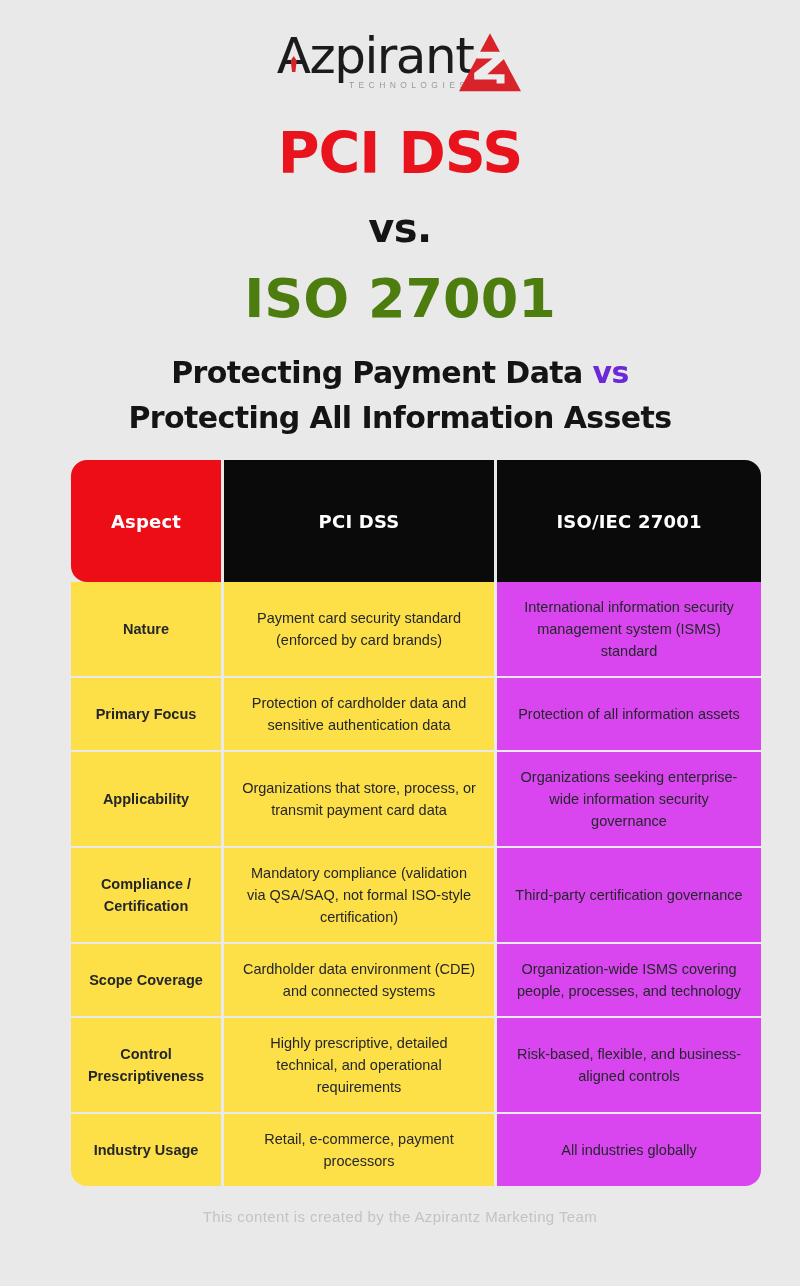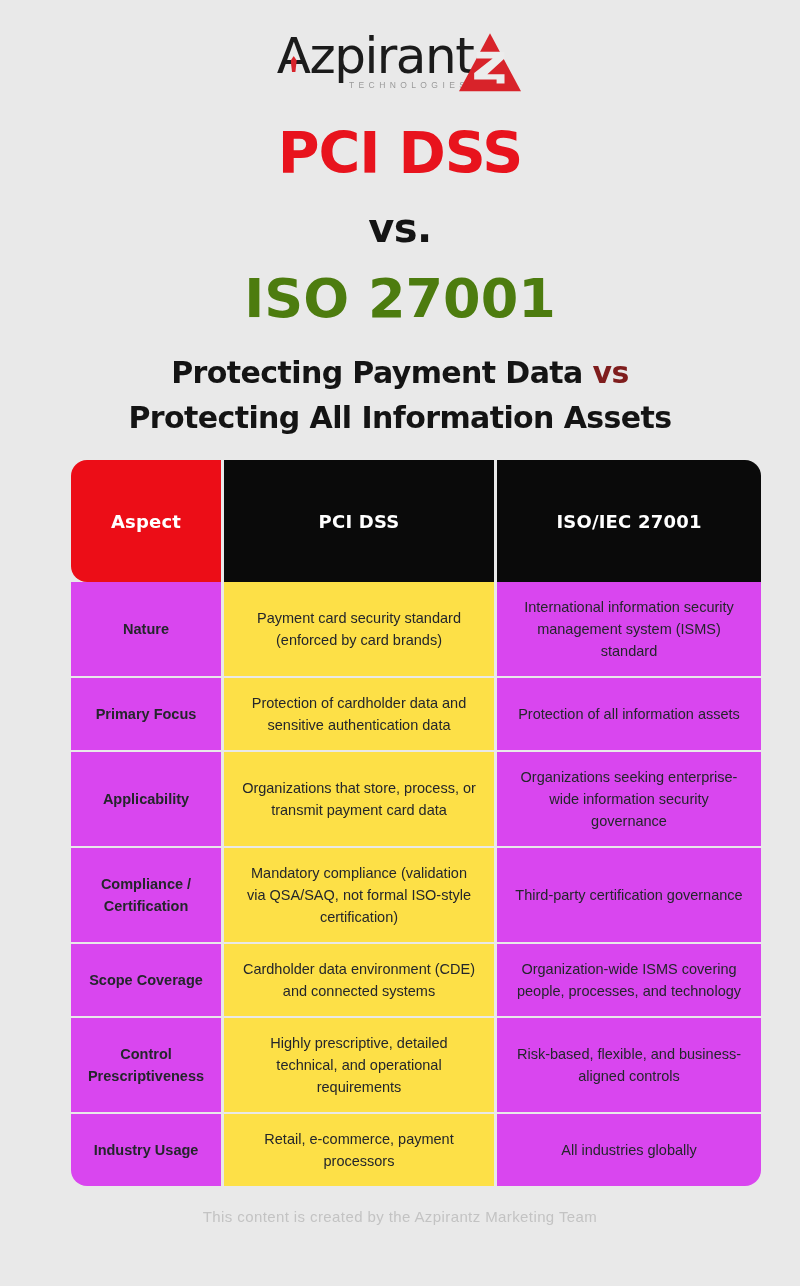--- a/index.html
+++ b/index.html
@@ -117,21 +117,21 @@
     font-family: "DejaVu Sans", sans-serif;
     font-weight: bold;
     font-size: 30px;
     color: #141414;
     text-align: center;
     line-height: 45px;
     margin-top: 22px;
     letter-spacing: -0.6px;
     max-width: 680px;
   }
-  .subtitle .accent { color: #7f1d1d; }
+  .subtitle .accent { color: #6d28d9; }
 
   
   .watermark {
     position: absolute;
     left: 180px;
     top: 600px;
     width: 420px;
     height: 420px;
     opacity: 0.05;
     pointer-events: none;
@@ -188,21 +188,21 @@
   .ctable tbody td {
     vertical-align: middle;
     text-align: center;
     font-family: "Liberation Sans", sans-serif;
     font-size: 14.5px;
     color: #24262b;
     line-height: 22px;
     padding: 14px 16px;
   }
   td.aspect-cell {
-    background: #d946ef;
+    background: #fde047;
     font-family: "DejaVu Sans", sans-serif;
     font-weight: bold;
     font-size: 14.5px;
     color: #111111;
     line-height: 20px;
     padding: 14px 10px;
     border-bottom: 2px solid #e9e9e9;
   }
   td.pci-cell {
     background: #fde047;

